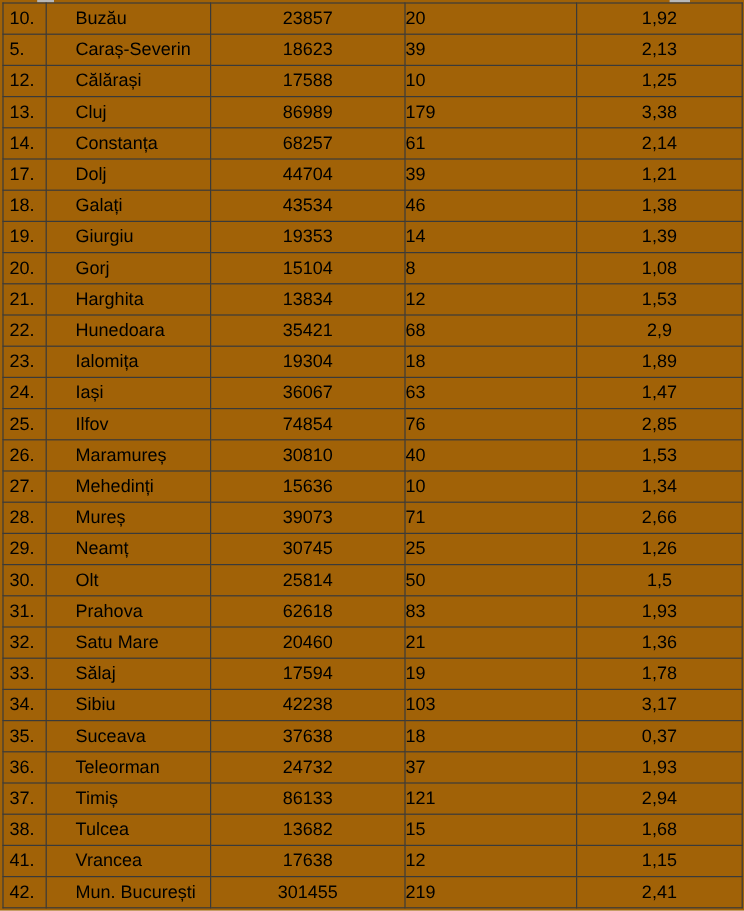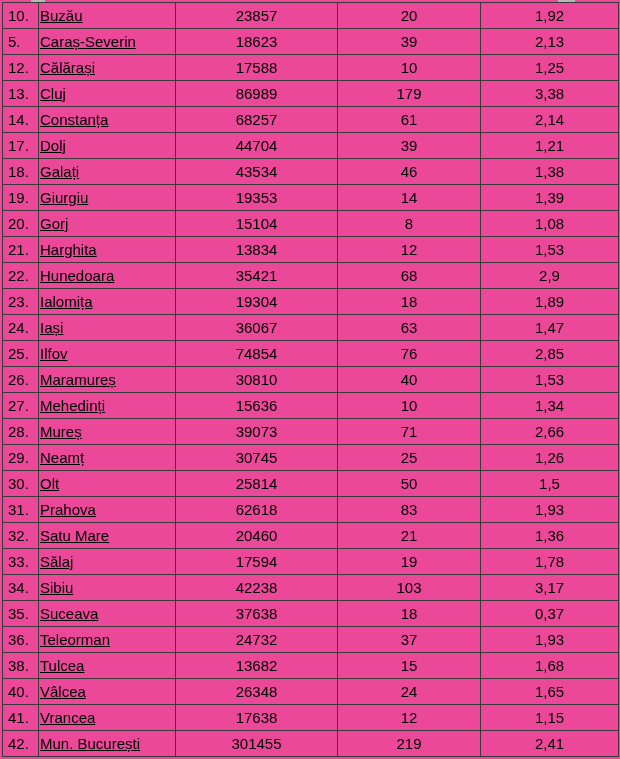--- a/index.html
+++ b/index.html
@@ -5,41 +5,41 @@
   * { margin: 0; padding: 0; box-sizing: border-box; }
   html, body {
     width: 620px; height: 759px;
     background: #ffffff;
     font-family: "Liberation Sans", "DejaVu Sans", sans-serif;
     overflow: hidden;
   }
   .page {
     position: relative;
     width: 620px; height: 759px;
-    background: #ec4899;
+    background: #a16207;
   }
   table.counties {
     position: absolute;
     left: 2px; top: 2px;
     width: 616px; height: 755px;
     border-collapse: collapse;
     table-layout: fixed;
   }
   table.counties td {
     border: 1px solid #3a3a3a;
     font-size: 15px;
     color: #000000;
     vertical-align: middle;
     white-space: nowrap;
     overflow: hidden;
   }
   td.c-no   { width: 36px;  text-align: left; padding-left: 5px; }
-  td.c-name { width: 137px; text-align: left; padding-left: 1px; text-decoration: underline; }
+  td.c-name { width: 137px; text-align: left; padding-left: 24px; }
   td.c-v1   { width: 162px; text-align: center; }
-  td.c-v2   { width: 143px; text-align: center; }
+  td.c-v2   { width: 143px; }
   td.c-v3   { width: 138px; text-align: center; }
   
   .frag {
     position: absolute;
     top: 0; height: 2px;
     background: #b8b8b8;
   }
   .frag-left  { left: 31px;  width: 14px; }
   .frag-right { left: 558px; width: 17px; }
 </style>
@@ -222,34 +222,34 @@
       <td class="c-v3">0,37</td>
     </tr>
         <tr>
       <td class="c-no">36.</td>
       <td class="c-name">Teleorman</td>
       <td class="c-v1">24732</td>
       <td class="c-v2">37</td>
       <td class="c-v3">1,93</td>
     </tr>
         <tr>
+      <td class="c-no">37.</td>
+      <td class="c-name">Timiș</td>
+      <td class="c-v1">86133</td>
+      <td class="c-v2">121</td>
+      <td class="c-v3">2,94</td>
+    </tr>
+        <tr>
       <td class="c-no">38.</td>
       <td class="c-name">Tulcea</td>
       <td class="c-v1">13682</td>
       <td class="c-v2">15</td>
       <td class="c-v3">1,68</td>
     </tr>
         <tr>
-      <td class="c-no">40.</td>
-      <td class="c-name">Vâlcea</td>
-      <td class="c-v1">26348</td>
-      <td class="c-v2">24</td>
-      <td class="c-v3">1,65</td>
-    </tr>
-        <tr>
       <td class="c-no">41.</td>
       <td class="c-name">Vrancea</td>
       <td class="c-v1">17638</td>
       <td class="c-v2">12</td>
       <td class="c-v3">1,15</td>
     </tr>
         <tr>
       <td class="c-no">42.</td>
       <td class="c-name">Mun. București</td>
       <td class="c-v1">301455</td>

